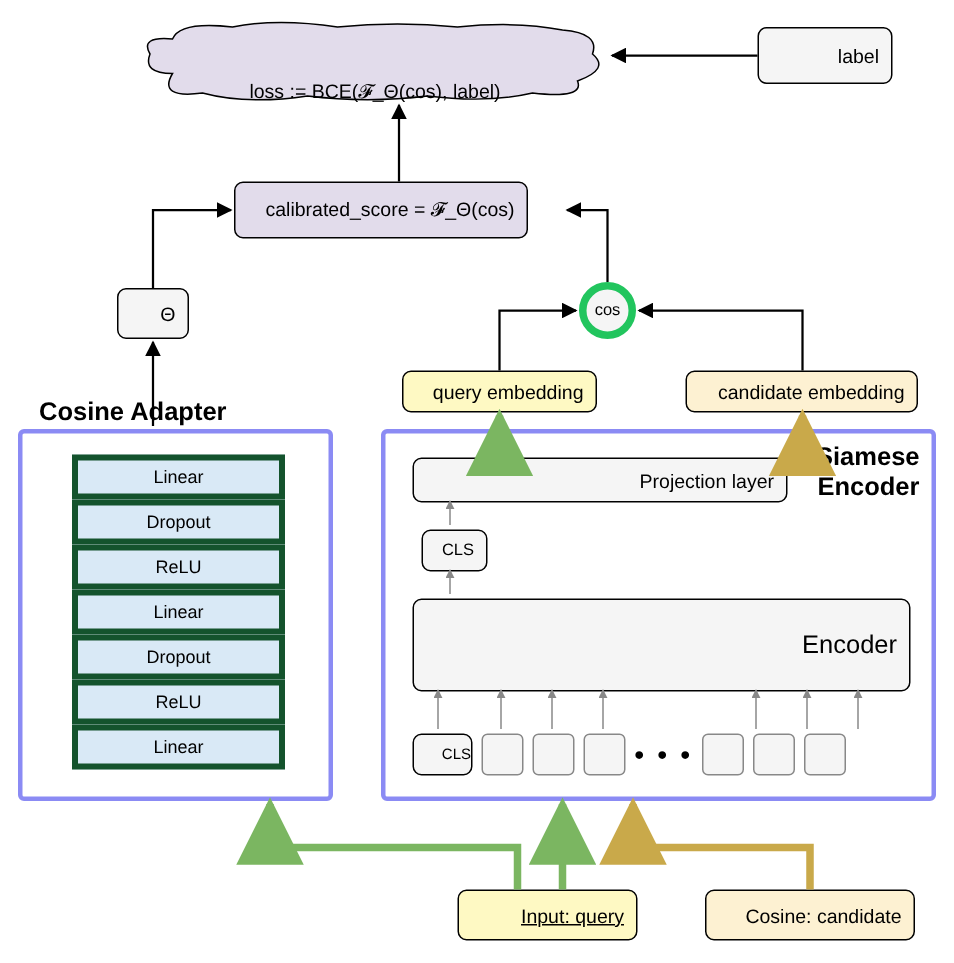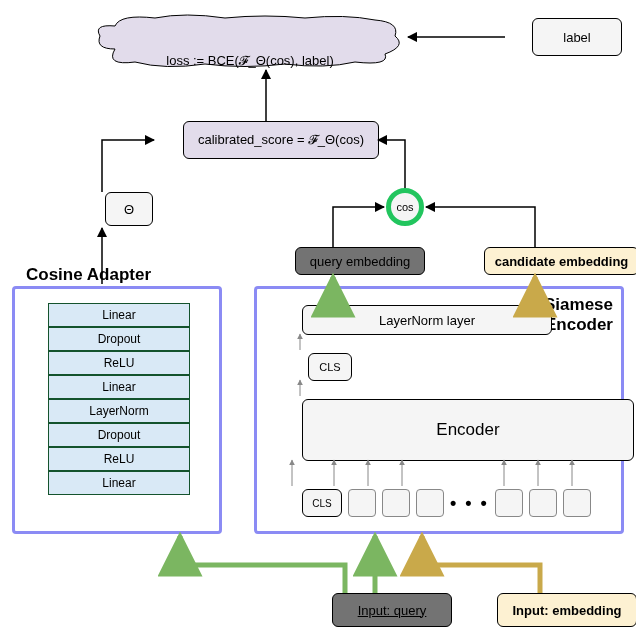--- a/index.html
+++ b/index.html
@@ -12,48 +12,47 @@
     width: 636px;
     height: 642px;
     position: relative;
   }
   .box {
     position: absolute;
     border: 1px solid #000;
     border-radius: 6px;
     display: flex;
     align-items: center;
-    justify-content: center;
+    justify-content: flex-end;
     text-align: center;
     padding: 4px 8px;
-    margin-left: 27px;
   }
   .gray { background: #f5f5f5; }
-  .green { background: #737373; }
-  .yellow { background: #fdf1d2; font-weight: bold; }
+  .green { background: #fef9c3; }
+  .yellow { background: #fdf1d2; }
   .purple { background: #e2dceb; }
   .module-box {
     position: absolute;
     border: 3px solid #8b8bf4;
     border-radius: 4px;
     background: #fff;
   }
   .module-title {
     position: absolute;
     font-weight: bold;
     font-size: 17px;
   }
   .layer-stack {
     position: absolute;
     display: flex;
     flex-direction: column;
     gap: 0;
   }
   .layer-cell {
-    border: 1px solid #14532d;
+    border: 4px solid #14532d;
     background: #d9e9f6;
     text-align: center;
     padding: 4px 0;
     font-size: 12px;
   }
   .token-row {
     position: absolute;
     display: flex;
     gap: 6px;
     align-items: center;
@@ -108,33 +107,32 @@
   <span>candidate embedding</span>
 </div>
 
 <div class="module-box" style="left:12px; top:286px; width:210px; height:248px;">
   <div class="module-title" style="left:8px; top:-24px; background:#fff; padding:0 3px;">Cosine Adapter</div>
   <div class="layer-stack" id="adapter-stack" style="left:33px; top:14px; width:142px;">
       <div class="layer-cell">Linear</div>
       <div class="layer-cell">Dropout</div>
       <div class="layer-cell">ReLU</div>
       <div class="layer-cell">Linear</div>
-      <div class="layer-cell">LayerNorm</div>
       <div class="layer-cell">Dropout</div>
       <div class="layer-cell">ReLU</div>
       <div class="layer-cell">Linear</div>
     </div>
 </div>
 
 <div class="module-box" style="left:254px; top:286px; width:370px; height:248px;text-decoration:underline;">
   <div class="module-title" style="right:8px; top:6px; text-align:right; white-space:pre-line;"><span>Siamese
 Encoder</span></div>
 
   <div class="box gray" style="left:18px; top:16px; width:250px; height:30px;">
-    <span>LayerNorm layer</span>
+    <span>Projection layer</span>
   </div>
 
   <div class="box gray" style="left:24px; top:64px; width:44px; height:28px; font-size:11px;">
     <span>CLS</span>
   </div>
 
   <div class="box gray" style="left:18px; top:110px; width:332px; height:62px; font-size:17px;">
     <span>Encoder</span>
   </div>
 
@@ -150,21 +148,21 @@
     <div class="token"></div>
     <div class="token"></div>
   </div>
 </div>
 
 <div class="box green" style="left:305px; top:593px; width:120px; height:34px;text-decoration:underline;">
   <span>Input: query</span>
 </div>
 
 <div class="box yellow" style="left:470px; top:593px; width:140px; height:34px;">
-  <span>Input: embedding</span>
+  <span>Cosine: candidate</span>
 </div>
 
 <svg class="overlay" width="636" height="642">
   <defs>
     <marker id="arrow-black" viewBox="0 0 10 10" refX="9" refY="5" markerWidth="7" markerHeight="7" orient="auto">
       <path d="M 0 0 L 10 5 L 0 10 z" fill="#000"></path>
     </marker>
     <marker id="arrow-green" viewBox="0 0 10 10" refX="9" refY="5" markerWidth="9" markerHeight="9" orient="auto">
       <path d="M 0 0 L 10 5 L 0 10 z" fill="#7bb661"></path>
     </marker>

